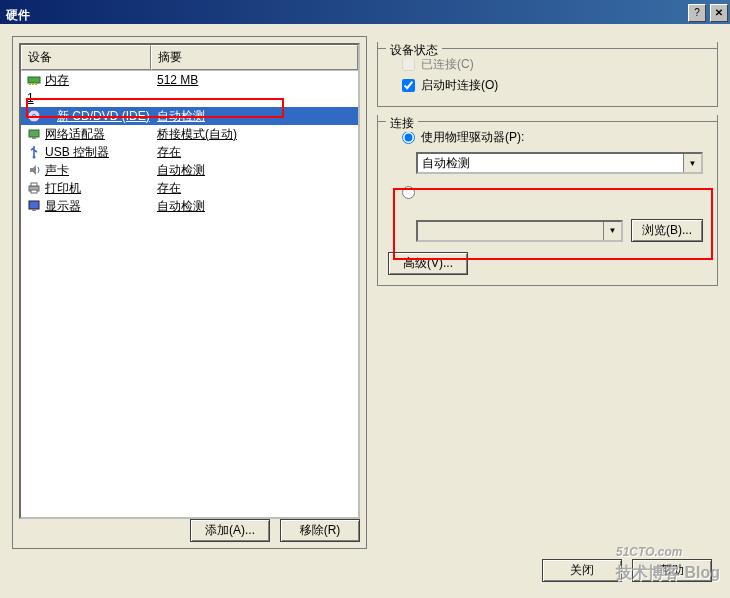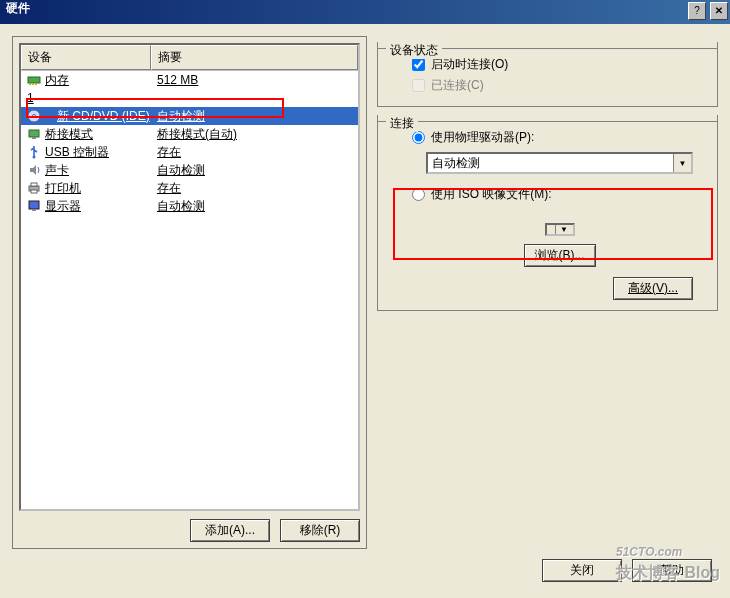--- a/index.html
+++ b/index.html
@@ -1,21 +1,21 @@
 <!DOCTYPE html>
 <html><head>
 <meta charset="utf-8">
 <style>
   * { box-sizing: border-box; font-family: "Microsoft YaHei", "SimSun", Tahoma, sans-serif; font-size: 12px; }
   body { margin: 0; background: #ece9d8; width: 730px; height: 598px; overflow: hidden; position: relative; }
 
   
   .titlebar {
     height: 24px; background: linear-gradient(to right, #0a246a, #3a6ea5);
-    color: #fff; display: flex; align-items: flex-start; justify-content: space-between;
+    color: #fff; display: flex; align-items: flex-end; justify-content: space-between;
     padding-left: 6px;
   }
   .titlebar .title { font-weight: bold; }
   .titlebar .controls { display: flex; }
   .winbtn {
     width: 18px; height: 18px; margin: 2px; background: #c0c0c0;
     border: 1px solid #fff; border-right-color: #404040; border-bottom-color: #404040;
     display: flex; align-items: center; justify-content: center; color: #000;
     font-family: "Segoe UI Symbol", sans-serif; font-size: 10px; line-height: 1;
   }
@@ -45,34 +45,34 @@
   }
   .col-dev { width: 130px; display: flex; align-items: center; gap: 4px; text-align: right; }
   .col-sum { flex: 1; }
   .hw-body { }
   .hw-row { display: flex; align-items: center; height: 18px; text-decoration: underline; }
   .hw-row.selected { background: #316ac5; color: #fff; }
   .hw-row.selected .col-dev, .hw-row.selected .col-sum { color: #fff; gap: 16px; }
 
   .ico { width: 14px; height: 14px; display: inline-block; flex-shrink: 0; }
 
-  .btn-row { display: flex; justify-content: flex-end; gap: 10px; padding-top: 8px; }
+  .btn-row { display: flex; justify-content: flex-end; gap: 10px; }
   .btn {
     min-width: 80px; height: 23px; background: #ece9d8;
     border: 1px solid #404040; box-shadow: inset 1px 1px 0 #fff, inset -1px -1px 0 #808080;
     padding: 0 10px; text-align: center; line-height: 21px; cursor: default;
   }
   
   
   .hl-red { position: absolute; border: 2px solid #ff0000; pointer-events: none; }
 
   
   .right-panel { flex: 1; display: flex; flex-direction: column; gap: 8px; padding-top: 6px; }
   .gbox {
-    border: 1px solid #808080; border-top: none; position: relative; padding: 12px 20px 10px;
+    border: 1px solid #808080; border-top: none; position: relative; padding: 12px 10px 10px;
   }
   .gbox::before {
     content: ""; position: absolute; top: 6px; left: 0; right: 0; height: 1px; background: #808080;
   }
   .gbox-title {
     position: absolute; top: 0; left: 8px; background: #ece9d8; padding: 0 4px; z-index: 1;
   }
 
   .chk-row, .rad-row { display: flex; align-items: center; gap: 6px; padding: 2px 4px 2px 14px; }
   .disabled-text { color: #808080; }
@@ -85,24 +85,24 @@
   }
   .combo.disabled { background: #ece9d8; }
   .combo-text { flex: 1; padding: 0 4px; }
   .combo-btn {
     width: 18px; height: 100%; background: #ece9d8;
     border-left: 1px solid #808080; display: flex; align-items: center; justify-content: center;
   }
   .combo-btn::after { content: "▼"; font-size: 8px; }
 
   .indent { margin-left: 28px; margin-top: 4px; margin-right: 4px; }
-  .iso-row { display: flex; gap: 8px; align-items: center; margin-top: 18px; margin-left: 28px; margin-right: 4px; flex-direction: column; }
+  .iso-row { display: flex; gap: 8px; align-items: center; margin-top: 18px; margin-left: 28px; margin-right: 4px; }
   .iso-row .combo { flex: 1; }
 
-  .adv-row { display: flex; justify-content: flex-end; margin-top: 10px; padding-right: 4px; text-decoration: underline; }
+  .adv-row { display: flex; justify-content: flex-start; margin-top: 10px; padding-right: 4px; }
 
   
   .bottom-btns { display: flex; justify-content: flex-end; gap: 10px; padding: 10px 6px 4px; }
 
   
   .watermark {
     position: absolute; right: 10px; bottom: 14px; color: rgba(128,128,128,0.65);
     font-family: Arial, sans-serif; font-size: 28px; font-weight: bold; font-style: italic;
     text-shadow: 1px 1px 0 #fff; pointer-events: none;
   }
@@ -151,21 +151,21 @@
                 </svg>
                 <span>新 CD/DVD (IDE)</span>
               </div>
               <div class="col col-sum">自动检测</div>
             </div>
             <div class="hw-row">
               <div class="col col-dev">
                 <svg class="ico" viewBox="0 0 14 14">
                   <use href="#network-icon"></use>
                 </svg>
-                <span>桥接模式</span>
+                <span>网络适配器</span>
               </div>
               <div class="col col-sum">桥接模式(自动)</div>
             </div>
             <div class="hw-row">
               <div class="col col-dev">
                 <svg class="ico" viewBox="0 0 14 14">
                   <use href="#usb-icon"></use>
                 </svg>
                 <span>USB 控制器</span>
               </div>
@@ -204,44 +204,43 @@
         <div class="btn">添加(A)...</div>
         <div class="btn">移除(R)</div>
       </div>
     </div>
 
     <div class="right-panel">
 
       <div class="gbox">
         <span class="gbox-title">设备状态</span>
         <div class="chk-row">
+          <input type="checkbox" disabled="" style="">
+          <span class="disabled-text">已连接(C)</span>
+        </div>
+        <div class="chk-row">
           <input type="checkbox" checked="" style="">
           <span>启动时连接(O)</span>
-        </div>
-        <div class="chk-row">
-          <input type="checkbox" disabled="" style="">
-          <span class="disabled-text">已连接(C)</span>
         </div>
       </div>
 
       <div class="gbox" style="position:relative;">
         <span class="gbox-title">连接</span>
 
         <div class="rad-row">
           <input type="radio" name="conn" checked="" style="">
           <span>使用物理驱动器(P):</span>
         </div>
         <div class="combo indent">
           <span class="combo-text">自动检测</span>
           <div class="combo-btn"></div>
         </div>
 
         <div class="rad-row" style="margin-top:10px;">
           <input type="radio" name="conn" style="">
-          <span>使用 ISO 映像文件(M):</span>
         </div>
         <div class="iso-row">
           <div class="combo disabled">
             <span class="combo-text"></span>
             <div class="combo-btn"></div>
           </div>
           <div class="btn" style="min-width:72px;">浏览(B)...</div>
         </div>
 
         <div class="adv-row">

